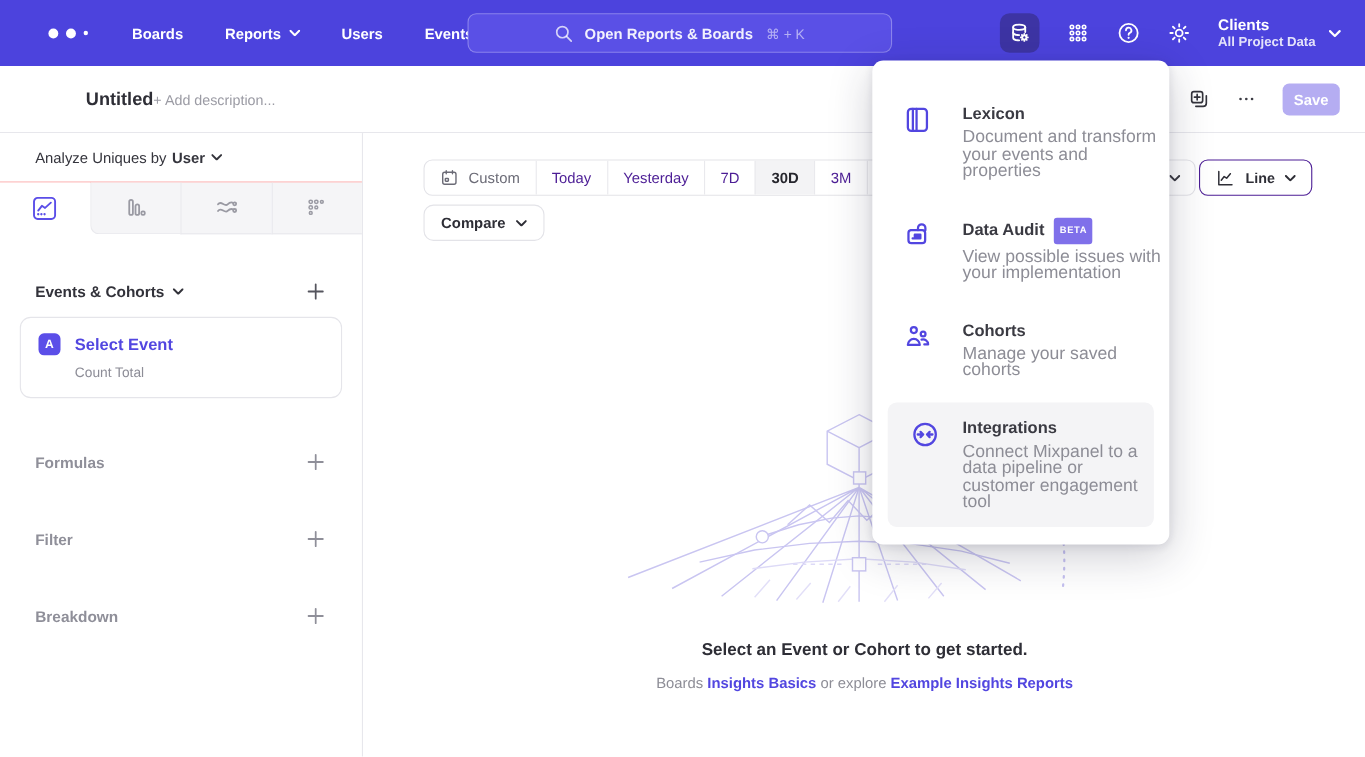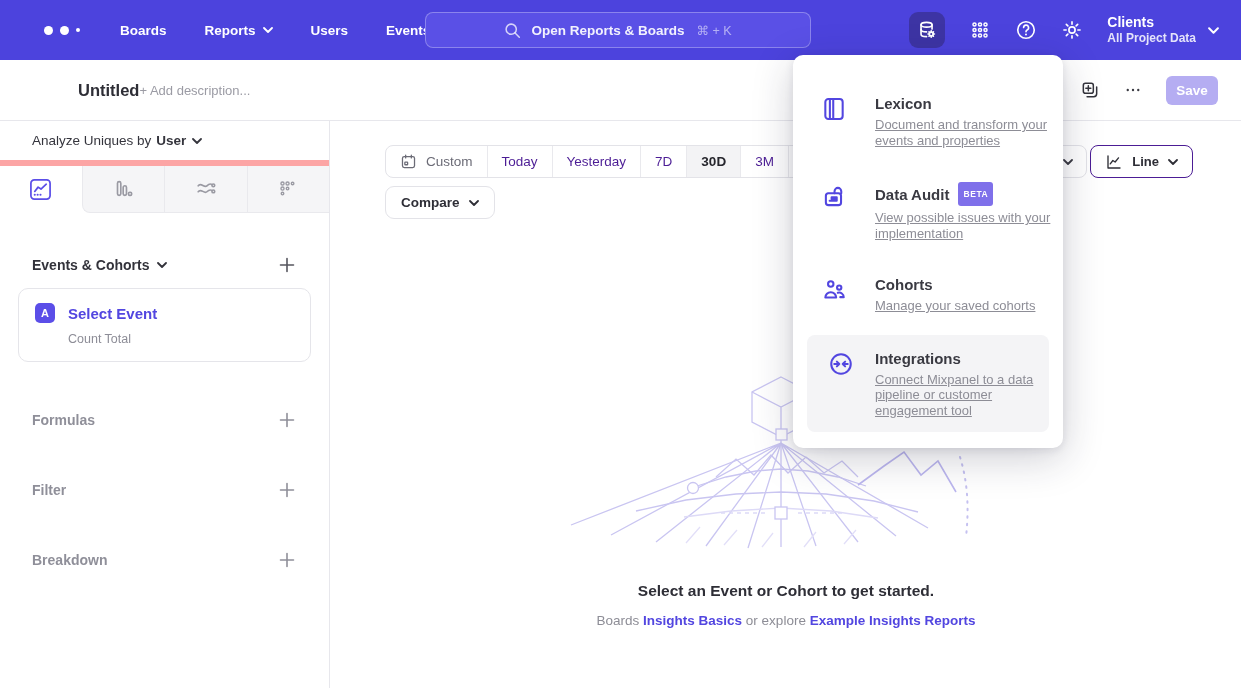--- a/index.html
+++ b/index.html
@@ -30,21 +30,21 @@
   
   .page-header { position:absolute; left:0; top:60px; width:1241px; height:61px; background:#fff; border-bottom:1px solid #e7e7ec; display:flex; align-items:center;padding-left:38px; }
   .page-title { margin-left:40px; font-size:16.5px; font-weight:700; color:#2e2e36; }
   .desc-ph { font-size:13px; color:#9b9ba4; cursor:text; }
   .header-right { position:absolute; right:23px; top:0; height:60px; display:flex; align-items:center; gap:24px; }
   .ghost-btn { background:none; border:none; color:#33333b; display:flex; align-items:center; cursor:pointer; }
   .save-btn { width:52px; height:29px; border:none; border-radius:6px; background:#b5adf2; color:#fff; font-size:13.5px; font-weight:700; font-family:inherit; cursor:pointer; }
 
   
   .sidebar { position:absolute; left:0; top:121px; width:330px; height:567px; background:#fff; border-right:1px solid #e7e7ec; }
-  .analyze-row { height:45px; display:flex; align-items:center; padding-left:32px; gap:5px; font-size:13.5px; color:#35353d; border-bottom:6px solid #fca5a5; }
+  .analyze-row { height:45px; display:flex; align-items:center; padding-left:32px; gap:5px; font-size:13.5px; color:#35353d; border-bottom:1px solid #fca5a5; }
   .analyze-row .val { font-weight:700; display:flex; align-items:center; gap:6px; cursor:pointer; }
   .chart-tabs { display:flex; height:47px; }
   .ctab { flex:1; display:flex; align-items:center; justify-content:center; background:#f5f5f7; border-bottom:1px solid #e9e9ed; border-left:1px solid #e9e9ed; color:#9a9aa3; cursor:pointer; }
   .ctab:first-child { border-left:none; }
   .ctab.active { background:#fff; border-bottom:none; color:#5b4ee8; border-bottom-right-radius:0; }
   .ctab.active + .ctab { border-bottom-left-radius:8px; }
   .events-header { margin-top:44px; padding:0 34px 0 32px; display:flex; align-items:center; justify-content:space-between; }
   .events-header .lbl { font-size:14px; font-weight:700; color:#32323a; display:flex; align-items:center; gap:8px; cursor:pointer; }
   .plus-btn { background:none; border:none; color:#8d8d97; display:flex; cursor:pointer; }
   .event-card { margin:15px 18px 0 18px; border:1px solid #e5e5ea; border-radius:10px; padding:14px 16px 15px; cursor:pointer; }
@@ -69,21 +69,21 @@
   .empty-title { position:absolute; left:0; top:461px; width:100%; text-align:center; font-size:15.5px; font-weight:700; color:#2e2e36; }
   .empty-links { position:absolute; left:0; top:492px; width:100%; text-align:center; font-size:13.5px; color:#8d8d96; }
   .empty-links a { color:#5246e0; font-weight:600; text-decoration:none; cursor:pointer; }
 
   
   .menu-panel { position:absolute; left:793px; top:55px; width:270px; background:#fff; border-radius:10px; box-shadow:0 10px 40px rgba(30,30,60,.22), 0 2px 8px rgba(30,30,60,.10); padding:26px 0 16px; z-index:10; }
   .menu-item { display:flex; padding:13px 0; margin-bottom:8px; cursor:pointer; }
   .menu-item .ic { width:82px; display:flex; justify-content:center; padding-top:2px; color:#5246e0; flex:none; }
   .menu-item .tx { width:182px; }
   .mi-title { font-size:15px; font-weight:600; color:#3a3a42; line-height:19px; display:flex; align-items:center; }
-  .mi-desc { margin-top:4px; font-size:13px; color:#8d8d96; line-height:15.5px;text-decoration:underline; }
+  .mi-desc { margin-top:4px; font-size:16px; color:#8d8d96; line-height:15.5px; }
   .beta-badge { display:inline-block; margin-left:9px; background:#7f70ea; color:#fff; font-size:8.5px; font-weight:700; letter-spacing:.6px; padding:2.5px 5px; border-radius:3px; }
   .menu-item.highlight { background:#f4f4f6; border-radius:8px; margin:0 14px; padding:14px 0; }
   .menu-item.highlight .ic { width:68px; }
   .menu-item.highlight .tx { width:182px; }
 
   .ico { stroke:currentColor; fill:none; stroke-width:1.8; stroke-linecap:round; stroke-linejoin:round; }
   .ico-fill { fill:currentColor; stroke:none; }
 </style>
 </head>
 <body>

